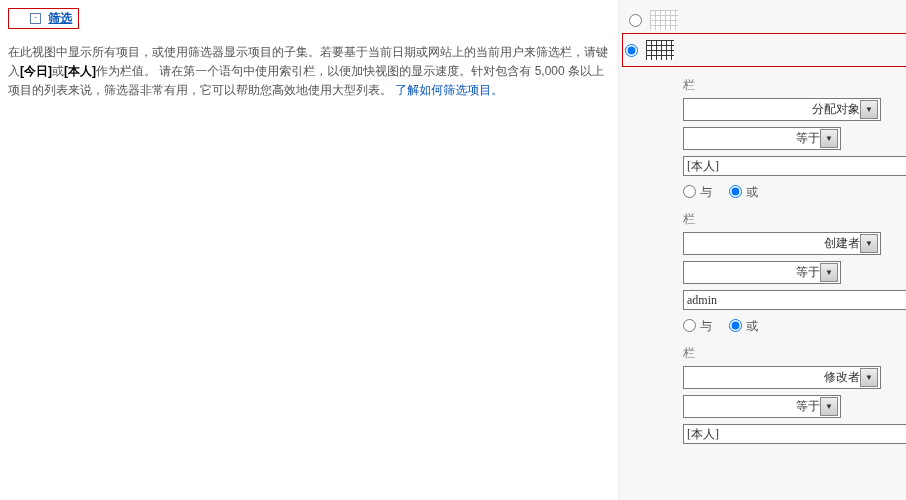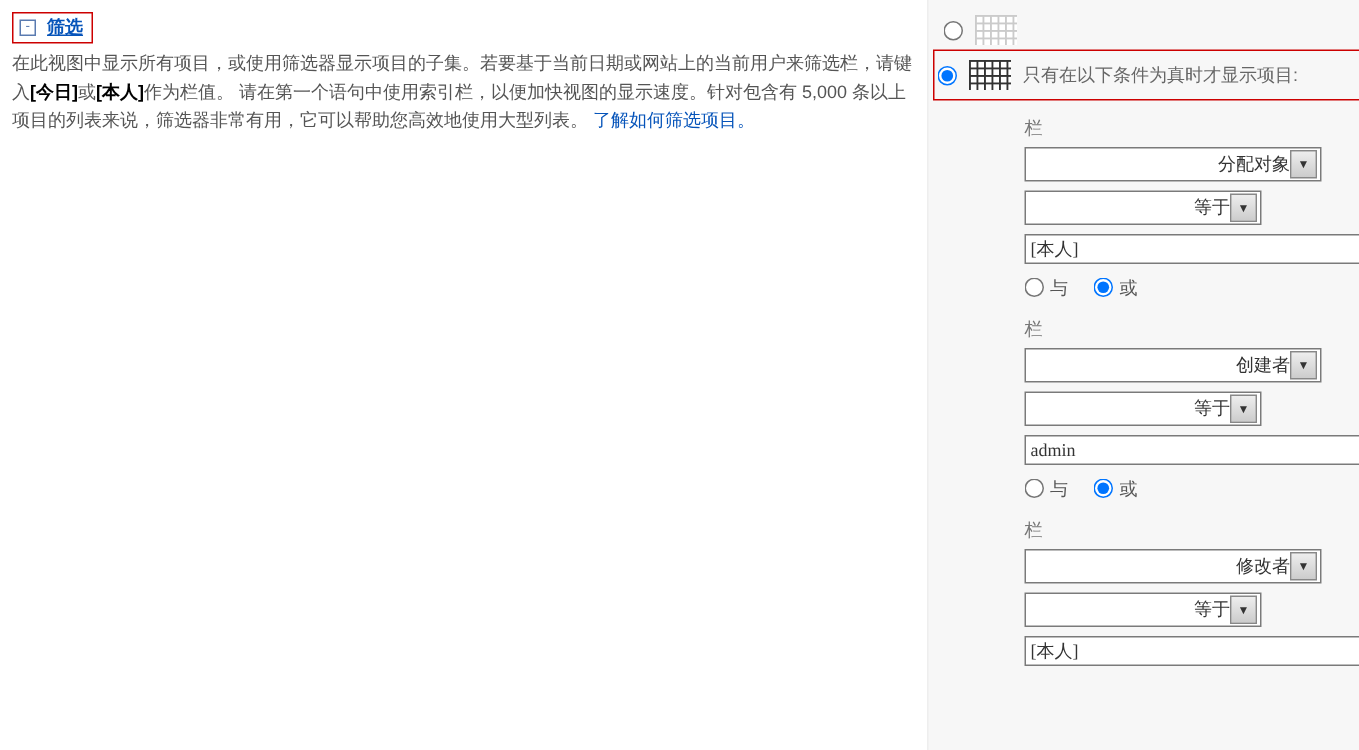--- a/index.html
+++ b/index.html
@@ -1,19 +1,19 @@
 <!DOCTYPE html>
 <html><head>
 <meta charset="utf-8">
 <style>
 html,body{margin:0;padding:0;font-family:"Microsoft YaHei","SimSun",Arial,sans-serif;font-size:12px;color:#333;background:#fff}
 .page{width:906px;height:500px;display:flex;overflow:hidden}
 .left{flex:0 0 610px;padding:8px 0 0 8px;background:#fff}
 .right{flex:1;background:#f7f7f7;padding:10px 8px 0 8px;border-left:1px solid #eee}
-.hdr{border:1px solid #c00;display:inline-block;padding:1px 6px 1px 4px;margin-bottom:4px}
+.hdr{border:1px solid #c00;display:inline-block;padding:1px 6px 1px 21px;margin-bottom:14px}
 .hdr .toggle{display:inline-block;width:9px;height:9px;border:1px solid #5a7bb0;color:#5a7bb0;font-size:9px;line-height:7px;text-align:center;margin-right:4px;vertical-align:middle;background:#fff}
 .hdr .title{color:#0654ba;font-weight:bold;font-size:12px;text-decoration:underline;vertical-align:middle}
 .desc{color:#555;font-size:12px;line-height:1.6;padding-right:10px}
 .desc b{font-weight:bold;color:#000}
 .desc .lnk{color:#0654ba}
 .opt{display:flex;align-items:center;margin-bottom:10px}
 .opt input[type=radio]{margin:0 8px 0 2px}
 .grid{width:28px;height:20px;background:#fff;display:inline-block;margin-right:8px;position:relative;flex:0 0 28px}
 .grid::before{content:"";position:absolute;inset:0;background-image:linear-gradient(#999 1px,transparent 1px),linear-gradient(90deg,#999 1px,transparent 1px);background-size:5px 5px;opacity:.5}
 .grid.dark::before{opacity:1;background-image:linear-gradient(#333 1px,transparent 1px),linear-gradient(90deg,#333 1px,transparent 1px)}
@@ -47,21 +47,20 @@
 
   <div class="right">
     <div class="opt">
       <input type="radio" name="m" style="">
       <span class="grid"></span>
     </div>
     <div class="selbox">
       <div class="opt">
         <input type="radio" name="m" checked="" style="">
         <span class="grid dark"></span>
-        <span class="lbl">只有在以下条件为真时才显示项目:</span>
       </div>
     </div>
 
     <div class="filters">
 
       <div class="fcapt">栏</div>
       <div class="sel">
           <span>分配对象</span>
           <span class="arrow">▼</span>
         </div>

